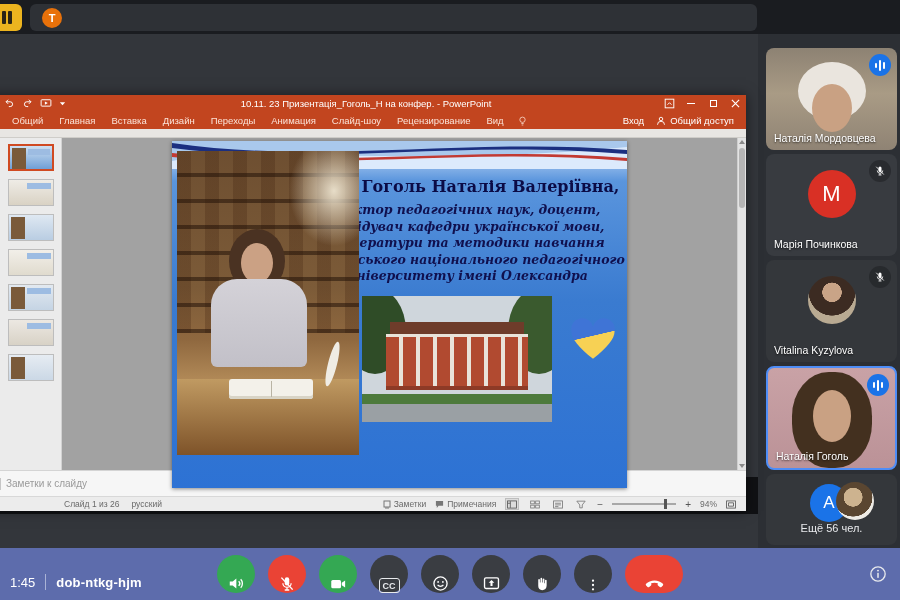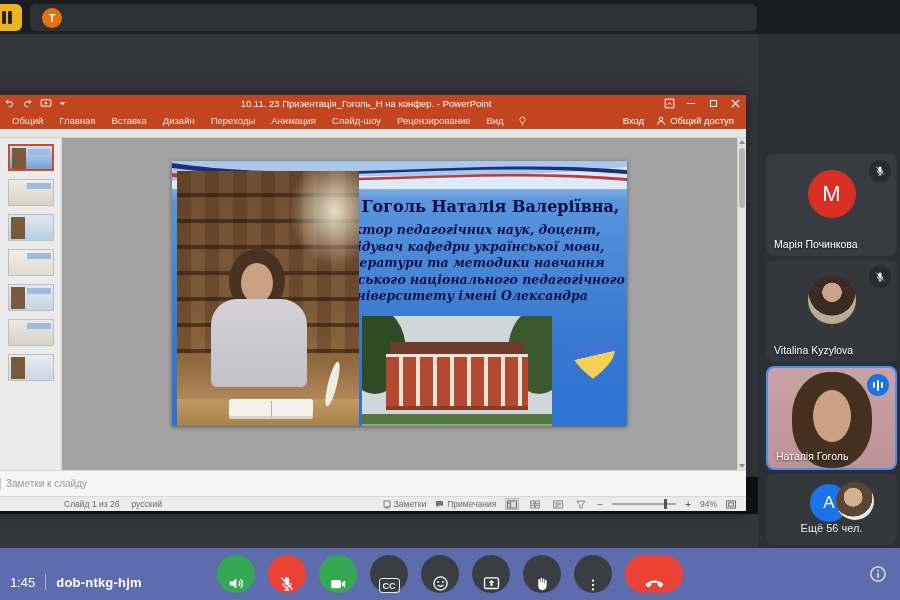--- a/index.html
+++ b/index.html
@@ -58,23 +58,23 @@
   .t7 { background:linear-gradient(180deg,#e6ecf2,#cbd8e6); }
 
   .canvas { position:relative; flex:1; background:#a2a2a2; }
   .vscroll { width:9px; background:#e3e3e3; border-left:1px solid #cfcfcf; position:relative; }
   .vscroll .vthumb { position:absolute; top:10px; left:1px; width:6px; height:60px; background:#b5b5b5; border-radius:3px; }
   .vscroll .arr { position:absolute; left:1px; width:0; height:0; border-left:3px solid transparent; border-right:3px solid transparent; }
   .arr.up { top:2px; border-bottom:4px solid #8a8a8a; }
   .arr.dn { bottom:2px; border-top:4px solid #8a8a8a; }
 
   
-  .slide { position:absolute; left:110px; top:3px; width:455px; height:265px; overflow:hidden;
+  .slide { position:absolute; left:110px; top:3px; width:455px; height:347px; overflow:hidden;
            background:linear-gradient(180deg,#dceafc 0,#5a95dd 40px,#3a7bd0 160px,#2d72d4 100%);
-           box-shadow:0 1px 4px rgba(0,0,0,.45);margin-top:20px; }
+           box-shadow:0 1px 4px rgba(0,0,0,.45); }
   .waves { position:absolute; left:0; top:0; width:100%; height:28px; }
   .slide-title { position:absolute; left:188px; right:6px; top:36px; text-align:center;
                  font-family:"DejaVu Serif", serif; font-weight:bold; font-size:16px; color:#0b0b46; }
   .slide-body { position:absolute; left:140px; right:2px; top:61px; text-align:center;
                 font-family:"DejaVu Serif", serif; font-style:italic; font-weight:bold;
                 font-size:12.5px; line-height:16.5px; color:#10104e; }
 
   .photo-left { position:absolute; left:5px; top:10px; width:182px; height:304px; overflow:hidden;
       background:linear-gradient(180deg,#6e4f31 0,#7c5b38 45%,#8f683f 62%,#b8905c 78%,#a97f4e 100%); }
   .photo-left .shelves { position:absolute; inset:0 0 40% 0;
@@ -390,20 +390,30 @@
         <span class="zoom-sign">+</span>
         <span>94%</span>
         <svg width="10" height="9" viewBox="0 0 12 10">
             <rect x="0.7" y="0.7" width="10.6" height="8.6" fill="none" stroke="#555"></rect>
             <path stroke="#555" d="M3 3h6v4H3z" fill="none"></path>
           </svg>
       </div>
     </div>
   </div>
 
+  <div class="tile tile1">
+    <div class="hair"></div>
+      <div class="face"></div>
+    <div class="badge speak">
+        <i style="height:5px"></i>
+        <i style="height:11px"></i>
+        <i style="height:7px"></i>
+      </div>
+    <div class="name">Наталія Мордовцева</div>
+  </div>
 
   <div class="tile tile2">
     <div class="letter-avatar">М</div>
     <div class="badge mute">
       <svg width="12" height="12" viewBox="0 0 24 24">
           <path fill="#fff" d="M12 14a3 3 0 0 0 3-3V6a3 3 0 0 0-6 0v5a3 3 0 0 0 3 3z"></path>
           <path fill="none" stroke="#fff" stroke-width="1.7" d="M6.5 11a5.5 5.5 0 0 0 11 0M12 16.5V20M9 20h6"></path>
           <line x1="4.5" y1="3.5" x2="19.5" y2="19" stroke="#fff" stroke-width="1.7"></line>
         </svg>
     </div>

